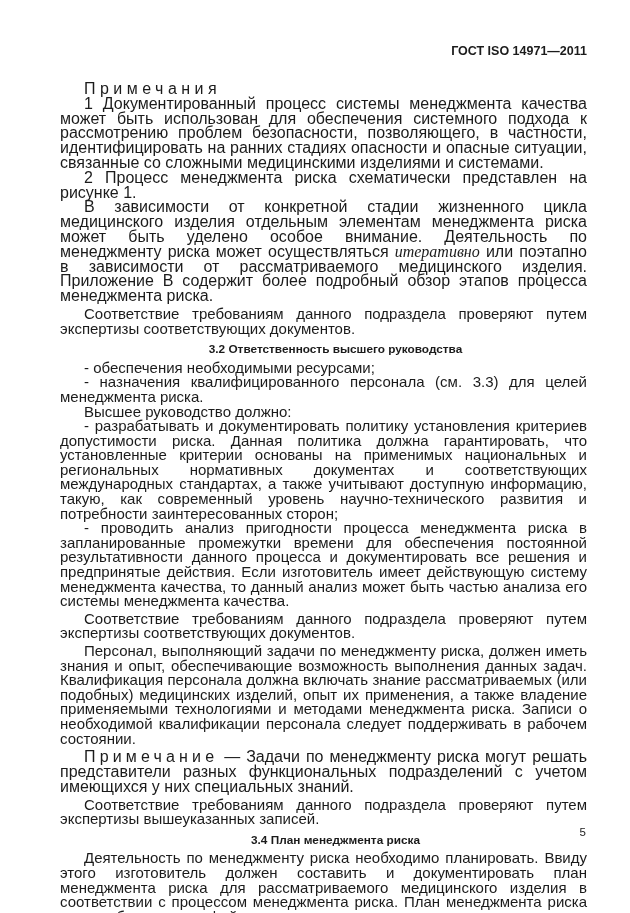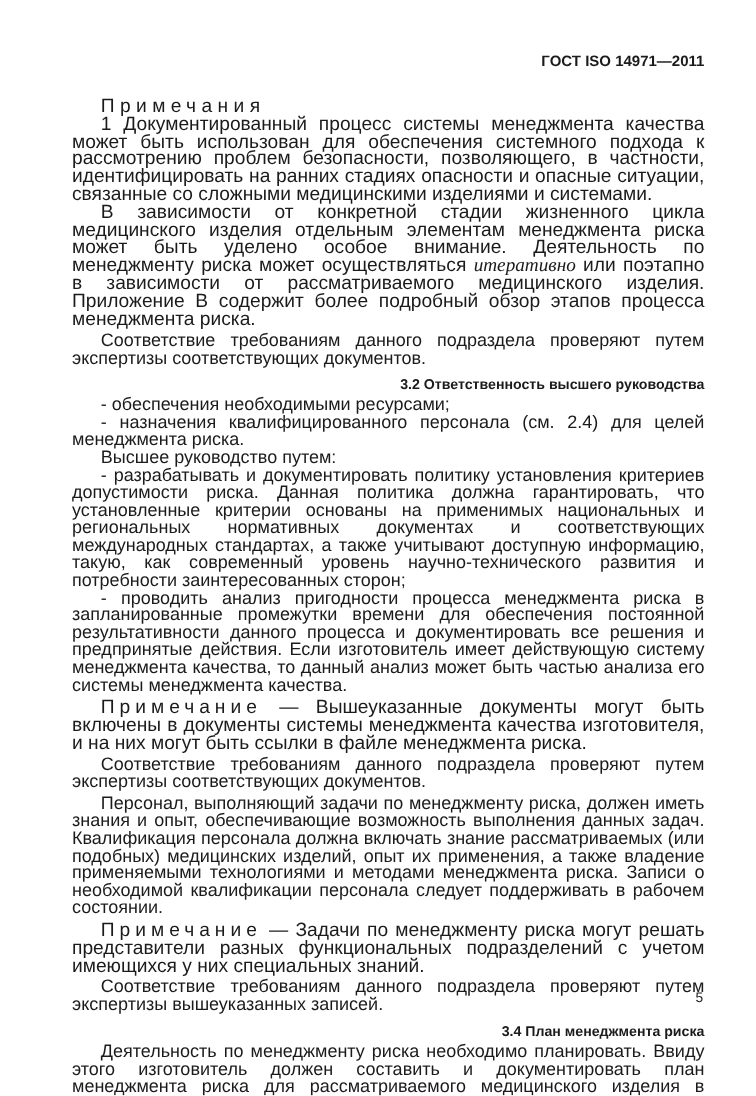--- a/index.html
+++ b/index.html
@@ -49,21 +49,21 @@
   }
   .conformity {
     margin-top: 3px;
     margin-bottom: 3px;
   }
   .heading {
     font-weight: bold;
     font-size: 11.8px;
     line-height: 14.6px;
     margin: 6px 0 4px 0;
-    text-align: right;
+    text-align: center;
   }
   .note-block {
     margin-top: 4px;
     margin-bottom: 3px;
   }
   .italic { font-style: italic; font-family: Liberation Serif, serif; }
   .page-number {
     position: absolute;
     top: 826px;
     right: 44px;
@@ -75,32 +75,32 @@
 </head>
 <body>
 
 <div class="page">
 
   <div class="doc-header">ГОСТ ISO 14971—2011</div>
 
   <div>
     <p class="small notes-title">Примечания</p>
     <p class="small">1 Документированный процесс системы менеджмента качества может быть использован для обеспечения системного подхода к рассмотрению проблем безопасности, позволяющего, в частности, идентифицировать на ранних стадиях опасности и опасные ситуации, связанные со сложными медицинскими изделиями и системами.</p>
+    <p class="small">2 Процесс менеджмента риска схематически представлен на рисунке 1.</p>
     <p class="small"><span>В зависимости от конкретной стадии жизненного цикла медицинского изделия отдельным элементам менеджмента риска может быть уделено особое внимание. Деятельность по менеджменту риска может осуществляться </span><span class="italic">итеративно</span><span> или поэтапно в зависимости от рассматриваемого медицинского изделия. Приложение В содержит более подробный обзор этапов процесса менеджмента риска.</span></p>
   </div>
 
   <p class="body-text conformity">Соответствие требованиям данного подраздела проверяют путем экспертизы соответствующих документов.</p>
 
   <p class="heading">3.2 Ответственность высшего руководства</p>
   <p class="body-text">- обеспечения необходимыми ресурсами;</p>
-  <p class="body-text">- назначения квалифицированного персонала (см. 2.4) для целей менеджмента риска.</p>
-  <p class="body-text">Высшее руководство путем:</p>
+  <p class="body-text">- назначения квалифицированного персонала (см. 3.3) для целей менеджмента риска.</p>
+  <p class="body-text">Высшее руководство должно:</p>
   <p class="body-text">- разрабатывать и документировать политику установления критериев допустимости риска. Данная политика должна гарантировать, что установленные критерии основаны на применимых национальных и региональных нормативных документах и соответствующих международных стандартах, а также учитывают доступную информацию, такую, как современный уровень научно-технического развития и потребности заинтересованных сторон;</p>
   <p class="body-text">- проводить анализ пригодности процесса менеджмента риска в запланированные промежутки времени для обеспечения постоянной результативности данного процесса и документировать все решения и предпринятые действия. Если изготовитель имеет действующую систему менеджмента качества, то данный анализ может быть частью анализа его системы менеджмента качества.</p>
-  <p class="small note-block"><span class="note-label">Примечание</span><span> — Вышеуказанные документы могут быть включены в документы системы менеджмента качества изготовителя, и на них могут быть ссылки в файле менеджмента риска.</span></p>
   <p class="body-text conformity">Соответствие требованиям данного подраздела проверяют путем экспертизы соответствующих документов.</p>
 
   <p class="body-text">Персонал, выполняющий задачи по менеджменту риска, должен иметь знания и опыт, обеспечивающие возможность выполнения данных задач. Квалификация персонала должна включать знание рассматриваемых (или подобных) медицинских изделий, опыт их применения, а также владение применяемыми технологиями и методами менеджмента риска. Записи о необходимой квалификации персонала следует поддерживать в рабочем состоянии.</p>
   <p class="small note-block"><span class="note-label">Примечание</span><span> — Задачи по менеджменту риска могут решать представители разных функциональных подразделений с учетом имеющихся у них специальных знаний.</span></p>
   <p class="body-text conformity">Соответствие требованиям данного подраздела проверяют путем экспертизы вышеуказанных записей.</p>
 
   <p class="heading">3.4 План менеджмента риска</p>
   <p class="body-text">Деятельность по менеджменту риска необходимо планировать. Ввиду этого изготовитель должен составить и документировать план менеджмента риска для рассматриваемого медицинского изделия в соответствии с процессом менеджмента риска. План менеджмента риска должен быть частью файла менеджмента риска.</p>
   <p class="body-text">Данный план должен сложными как минимум:</p>
 

